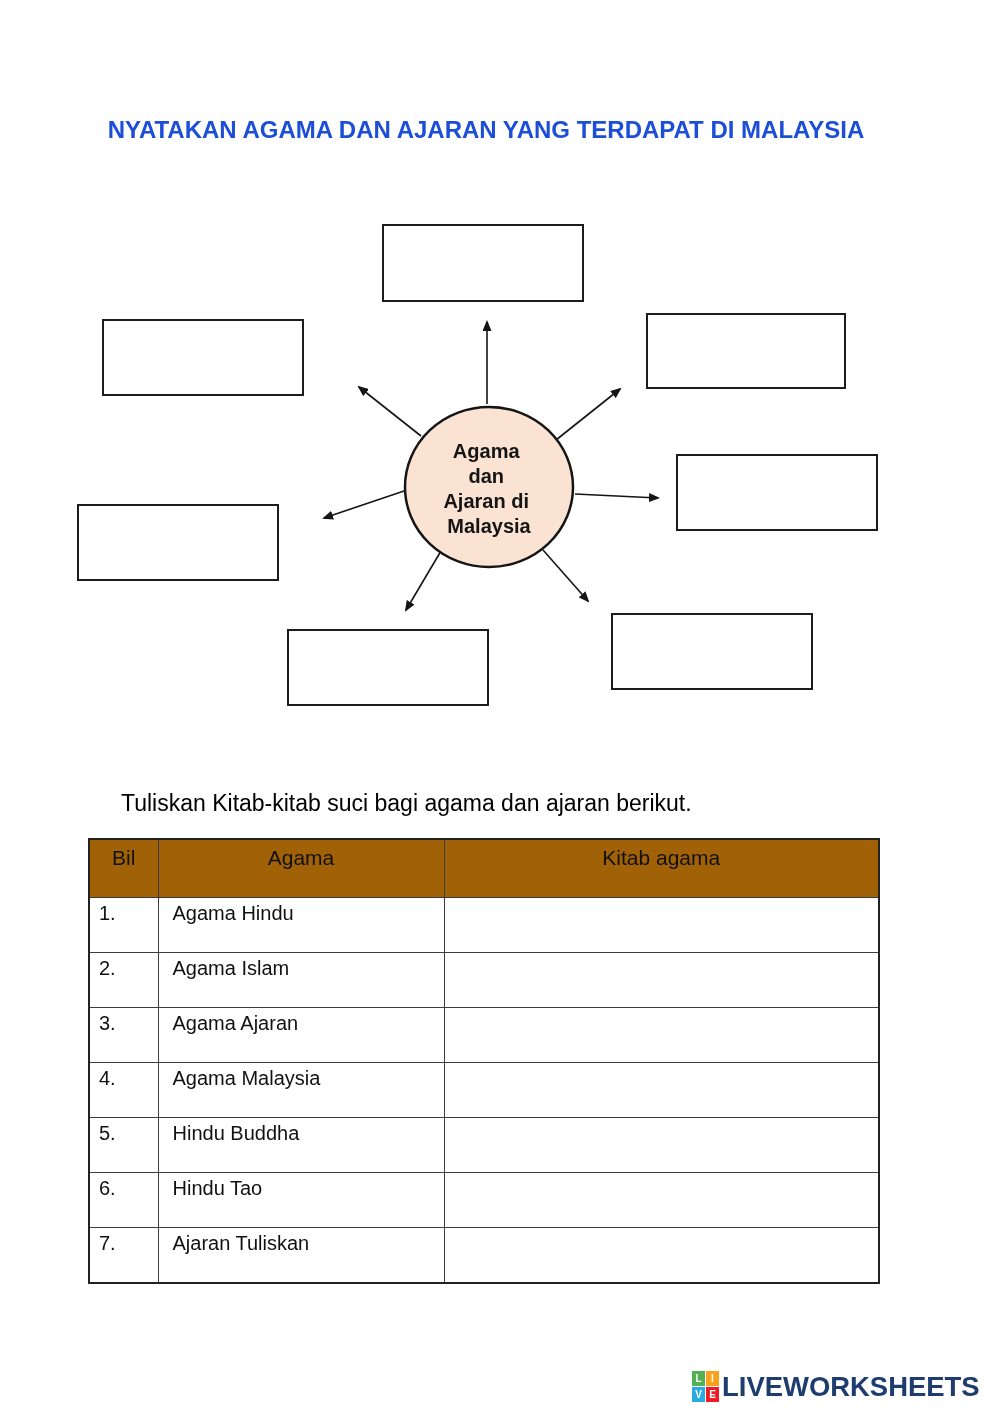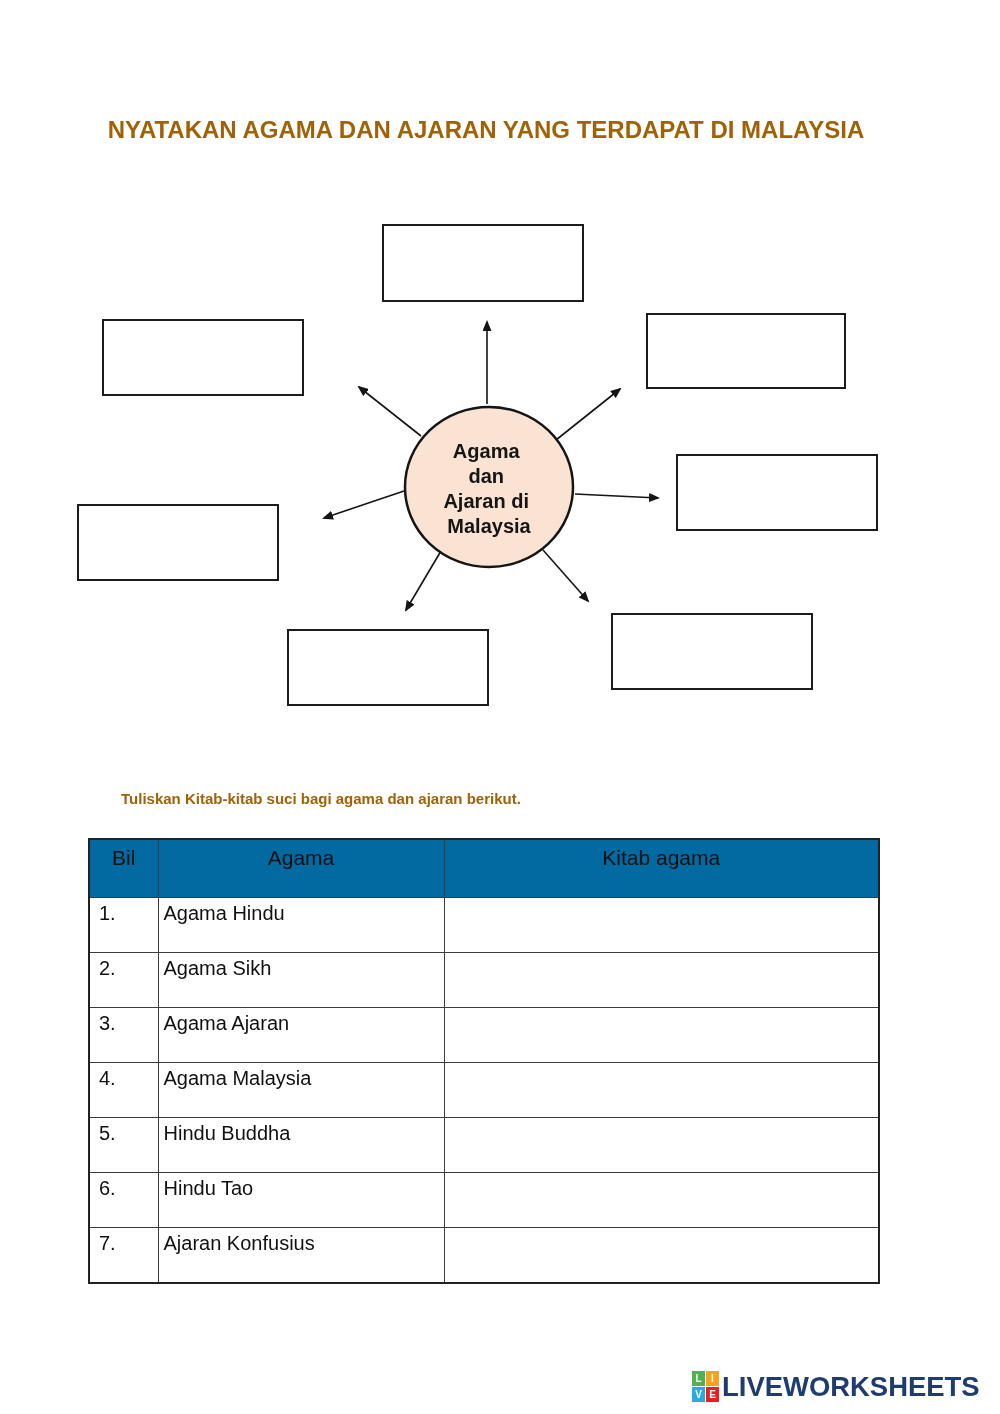--- a/index.html
+++ b/index.html
@@ -2,49 +2,49 @@
 <html><head>
 <meta charset="utf-8">
 <style>
   html,body{margin:0;padding:0;}
   body{
     width:1000px;height:1414px;position:relative;background:#ffffff;
     font-family:"Liberation Sans", sans-serif;color:#111;overflow:hidden;
   }
   .title{
     position:absolute;left:0;top:116px;width:972px;text-align:center;
-    font-size:24px;font-weight:bold;letter-spacing:0px;color:#a16207;
+    font-size:24px;font-weight:bold;letter-spacing:0px;color:#1d4ed8;
   }
   svg.diagram{position:absolute;left:0;top:0;width:1000px;height:740px;}
   svg.diagram rect.box{fill:#ffffff;stroke:#1c1c1c;stroke-width:2px;}
   svg.diagram ellipse{fill:#fae3d3;stroke:#151515;stroke-width:2.5px;}
   svg.diagram line{stroke:#151515;stroke-width:1.6px;}
   svg.diagram text{
     font-family:"Liberation Sans", sans-serif;font-size:20px;font-weight:bold;
     text-anchor:middle;fill:#151515;
   }
   .instruction{
-    position:absolute;left:121px;top:790px;font-size:15px;font-weight:bold;color:#a16207;
+    position:absolute;left:121px;top:790px;font-size:23px;font-weight:normal;color:#000000;
   }
   table.kitab{
     position:absolute;left:88px;top:838px;width:790px;
     border-collapse:collapse;table-layout:fixed;
     font-size:20px;color:#111;
   }
   table.kitab th, table.kitab td{
     border:1px solid #3c3c3c;vertical-align:top;overflow:hidden;
   }
   table.kitab{border:2px solid #222;}
   table.kitab th{
-    height:50px;background:#0369a1;font-weight:normal;font-size:21px;
+    height:50px;background:#a16207;font-weight:normal;font-size:21px;
     text-align:center;padding-top:6px;
   }
   table.kitab td{height:49px;padding-top:4px;}
   td.bil{padding-left:9px;}
-  td.agama{padding-left:5px;}
+  td.agama{padding-left:14px;}
   col.c-bil{width:69px;} col.c-agama{width:286px;} col.c-kitab{width:435px;}
   .logo{
     position:absolute;left:692px;top:1370px;display:flex;align-items:center;
   }
   .logo-grid{
     display:grid;grid-template-columns:13px 13px;grid-template-rows:15px 15px;
     gap:1px;background:#ffffff;margin-right:3px;
   }
   .logo-grid span{
     display:flex;align-items:center;justify-content:center;
@@ -110,21 +110,21 @@
     </tr>
   </thead>
   <tbody>
     <tr>
       <td class="bil">1.</td>
       <td class="agama">Agama Hindu</td>
       <td class="kitab-ans"></td>
     </tr>
     <tr>
       <td class="bil">2.</td>
-      <td class="agama">Agama Sikh</td>
+      <td class="agama">Agama Islam</td>
       <td class="kitab-ans"></td>
     </tr>
     <tr>
       <td class="bil">3.</td>
       <td class="agama">Agama Ajaran</td>
       <td class="kitab-ans"></td>
     </tr>
     <tr>
       <td class="bil">4.</td>
       <td class="agama">Agama Malaysia</td>
@@ -135,21 +135,21 @@
       <td class="agama">Hindu Buddha</td>
       <td class="kitab-ans"></td>
     </tr>
     <tr>
       <td class="bil">6.</td>
       <td class="agama">Hindu Tao</td>
       <td class="kitab-ans"></td>
     </tr>
     <tr>
       <td class="bil">7.</td>
-      <td class="agama">Ajaran Konfusius</td>
+      <td class="agama">Ajaran Tuliskan</td>
       <td class="kitab-ans"></td>
     </tr>
   </tbody>
 </table>
 
 <div class="logo">
   <div class="logo-grid">
     <span class="sq-l">L</span>
     <span class="sq-i">I</span>
     <span class="sq-v">V</span>

